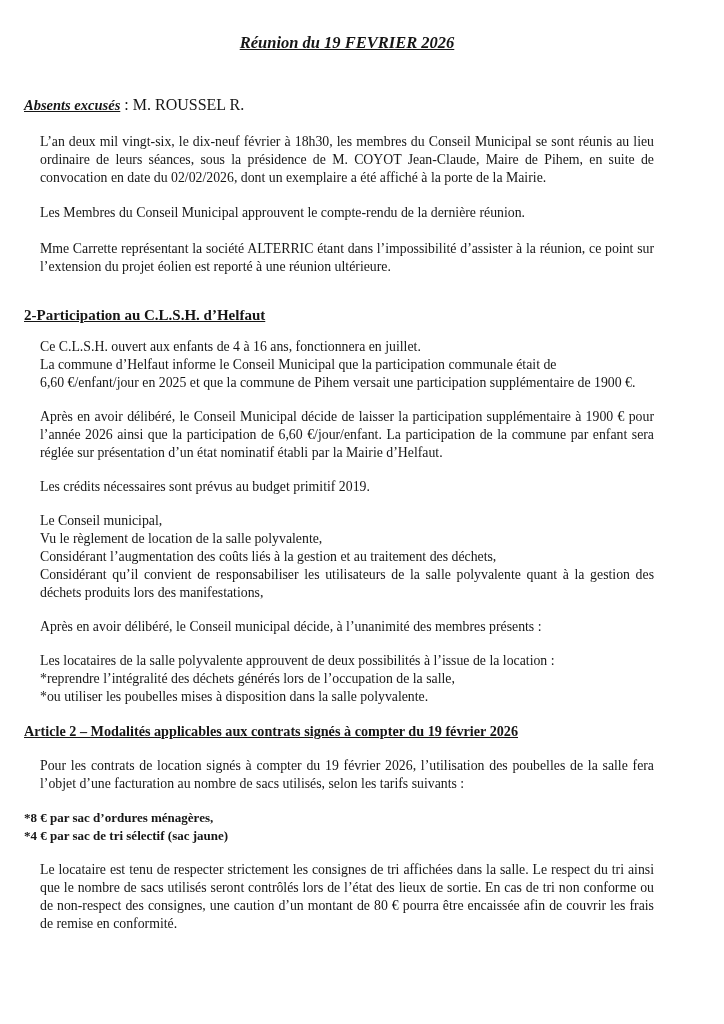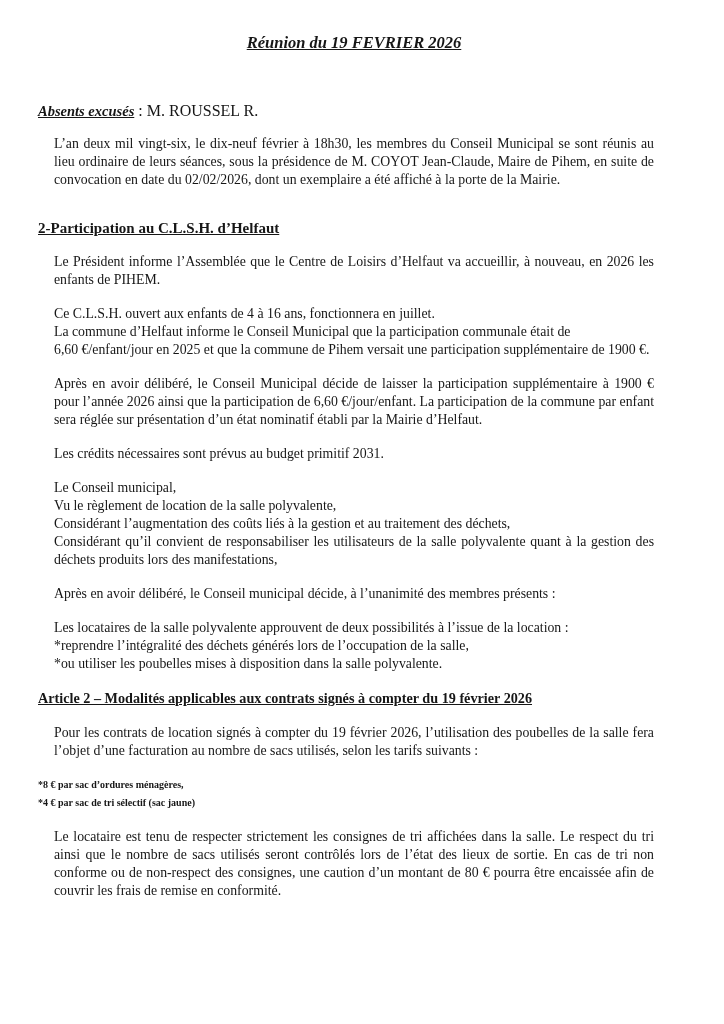--- a/index.html
+++ b/index.html
@@ -13,35 +13,35 @@
     height: 1024px;
     background: #ffffff;
     overflow: hidden;
     font-family: "Liberation Serif", "DejaVu Serif", serif;
     color: #161616;
     box-sizing: border-box;
   }
   .content {
     box-sizing: border-box;
     width: 724px;
-    padding: 32px 54px 0 38px;
+    padding: 32px 54px 0 24px;
     font-size: 13.8px;
     line-height: 18px;
   }
   .title {
     text-align: center;
     font-weight: bold;
     font-style: italic;
     text-decoration: underline;
     font-size: 16.5px;
     line-height: 21px;
   }
   .absents {
-    margin-top: 48px;
-    line-height: 20px;
+    margin-top: 38px;
+    line-height: 28px;
   }
   .absents-label {
     font-weight: bold;
     font-style: italic;
     text-decoration: underline;
     font-size: 14.5px;
   }
   .absents-value {
     font-size: 16px;
   }
@@ -62,51 +62,52 @@
   .p-gap      { margin-top: 13px; }
   .p-gap-m    { margin-top: 16px; }
   .h-article {
     font-weight: bold;
     text-decoration: underline;
     font-size: 14.2px;
     line-height: 19px;
   }
   .tariff {
     font-weight: bold;
-    font-size: 10px;
+    font-size: 13px;
   }
 </style>
 </head>
 <body>
 
 <div class="page">
   <div class="content">
 
     <div class="title">Réunion du 19 FEVRIER 2026</div>
 
     <div class="absents">
       <span class="absents-label">Absents excusés</span><span class="absents-value"> : M. ROUSSEL R.</span>
     </div>
 
     <p class="para just p-intro">L’an deux mil vingt-six, le dix-neuf février à 18h30, les membres du Conseil Municipal se sont réunis au lieu ordinaire de leurs séances, sous la présidence de M. COYOT Jean-Claude, Maire de Pihem, en suite de convocation en date du 02/02/2026, dont un exemplaire a été affiché à la porte de la Mairie.</p>
 
+    <p class="para p-approval">Les Membres du Conseil Municipal approuvent le compte-rendu de la dernière réunion.</p>
 
 
+    <p class="para just p-after-h">Mme Carrette représentant la société ALTERRIC étant dans l’impossibilité d’assister à la réunion, ce point sur l’extension du projet éolien est reporté à une réunion ultérieure.</p>
 
     <div class="h-section h-section-2">2-Participation au C.L.S.H. d’Helfaut</div>
 
-    <p class="para just" style="margin-top:15px;">Le Président informe l’Assemblée que le Centre de Loisirs d’Helfaut va accueillir, à nouveau, en 2026 les enfants de PIHEM.</p>
 
     <p class="para pre p-gap">Ce C.L.S.H. ouvert aux enfants de 4 à 16 ans, fonctionnera en juillet.
 La commune d’Helfaut informe le Conseil Municipal que la participation communale était de
 6,60 €/enfant/jour en 2025 et que la commune de Pihem versait une participation supplémentaire de 1900 €.</p>
 
     <p class="para just p-gap">Après en avoir délibéré, le Conseil Municipal décide de laisser la participation supplémentaire à 1900 € pour l’année 2026 ainsi que la participation de 6,60 €/jour/enfant. La participation de la commune par enfant sera réglée sur présentation d’un état nominatif établi par la Mairie d’Helfaut.</p>
 
-    <p class="para p-gap-m">Les crédits nécessaires sont prévus au budget primitif 2031.</p>
+    <p class="para p-gap-m">Les crédits nécessaires sont prévus au budget primitif 2019.</p>
 
 
     <p class="para pre just" style="margin-top:16px;">Le Conseil municipal,
 Vu le règlement de location de la salle polyvalente,
 Considérant l’augmentation des coûts liés à la gestion et au traitement des déchets,
 Considérant qu’il convient de responsabiliser les utilisateurs de la salle polyvalente quant à la gestion des déchets produits lors des manifestations,</p>
 
     <p class="para p-gap-m">Après en avoir délibéré, le Conseil municipal décide, à l’unanimité des membres présents :</p>
 
 

